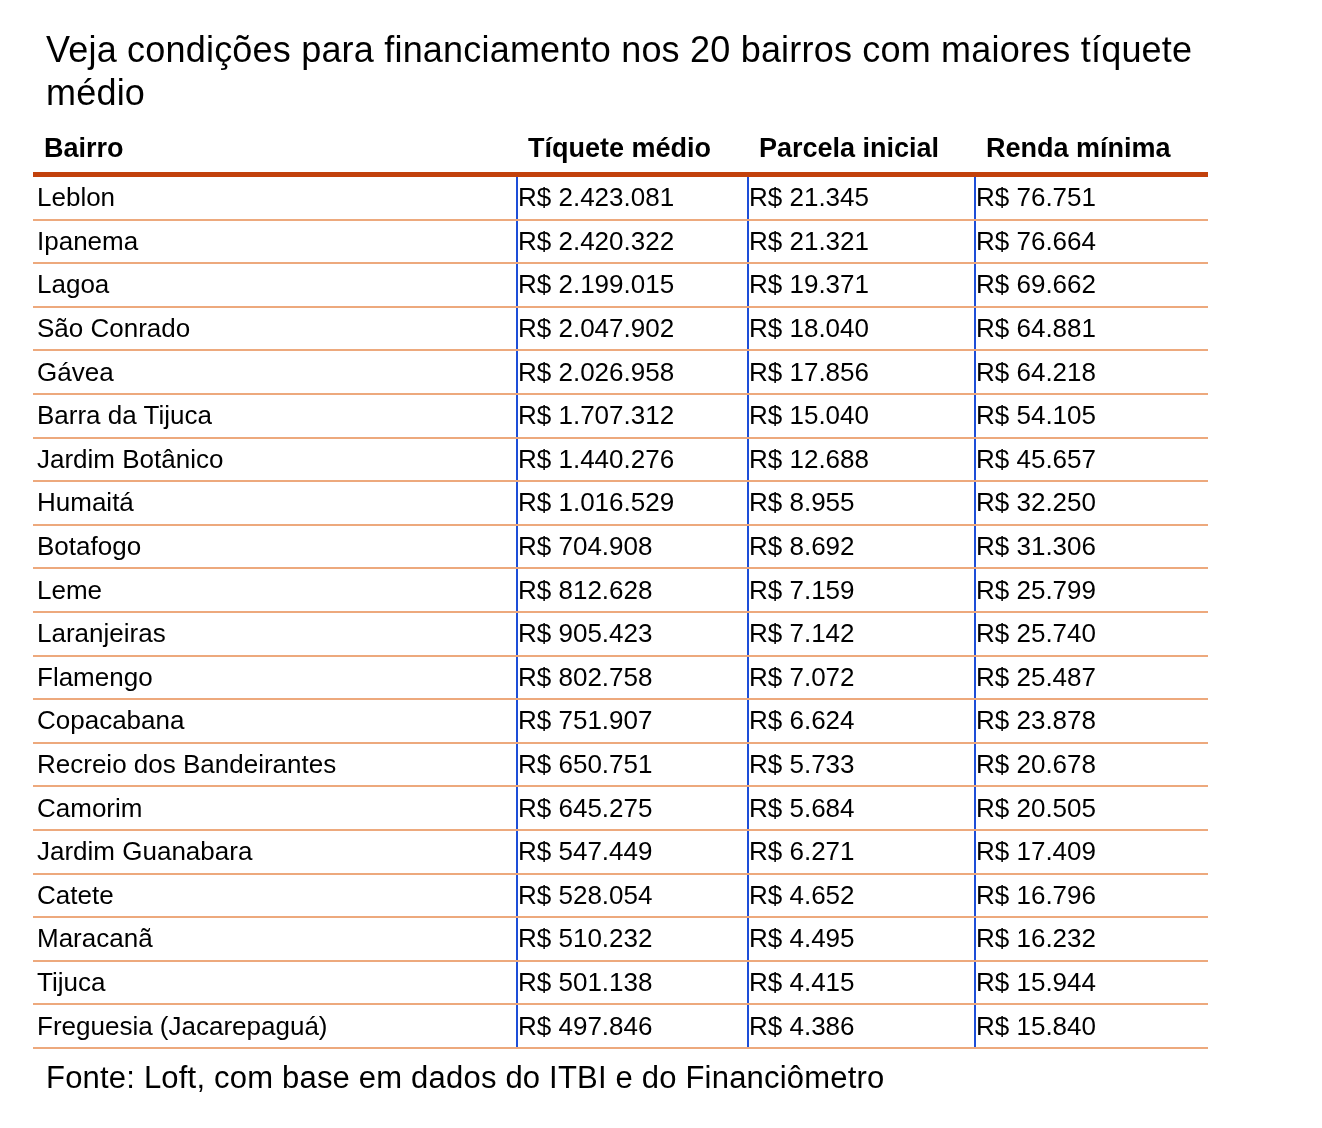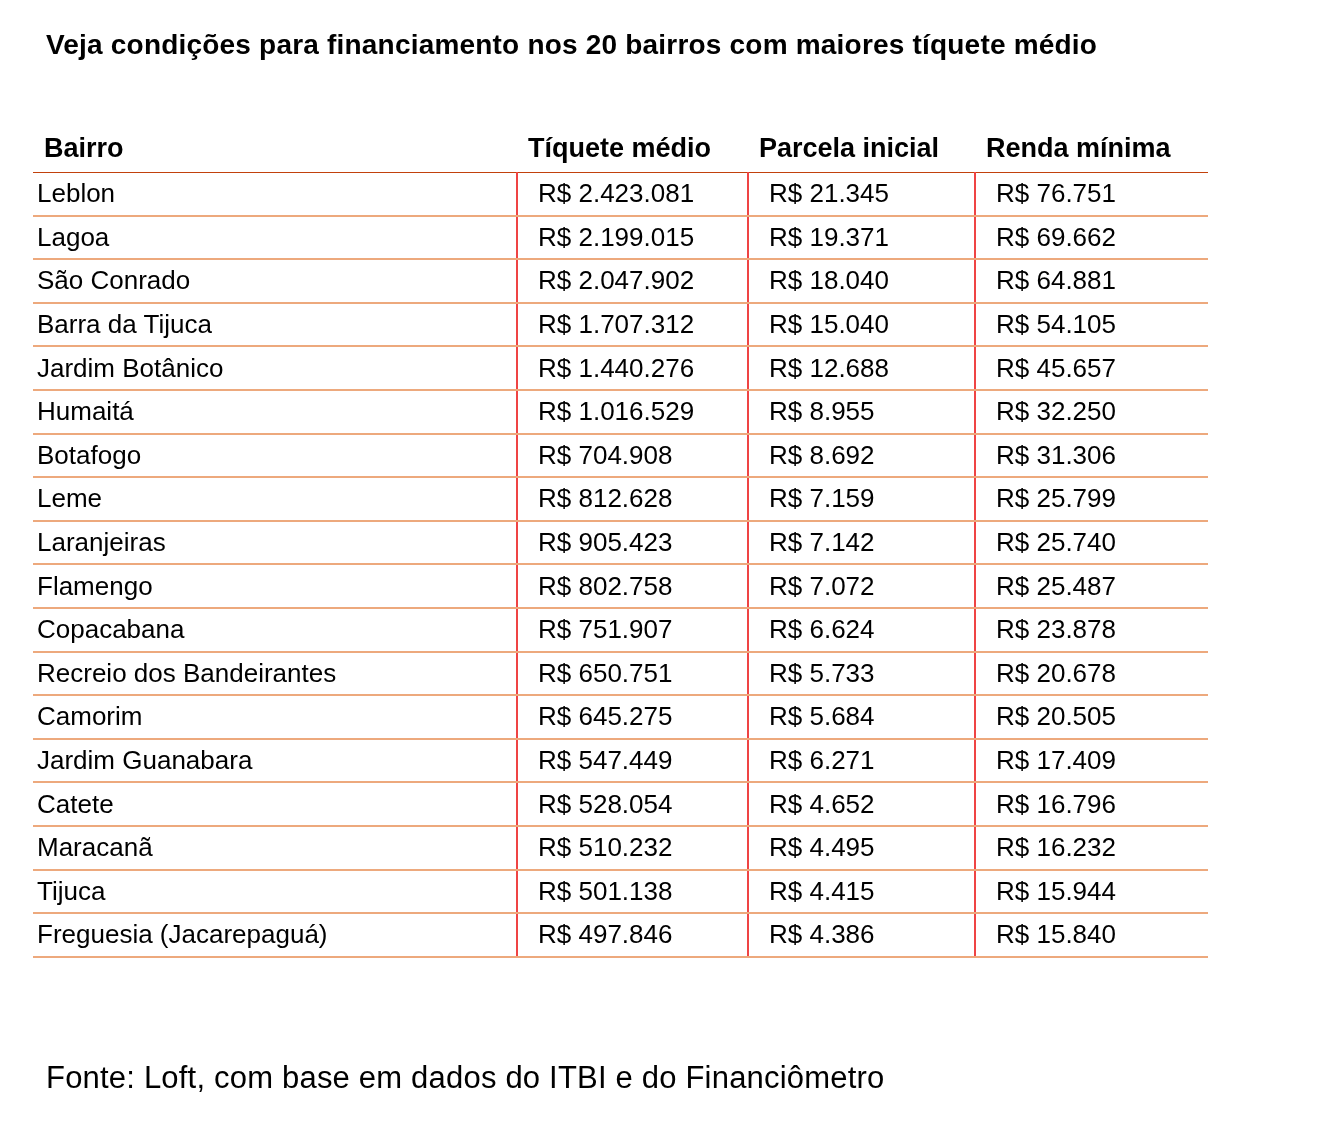--- a/index.html
+++ b/index.html
@@ -16,22 +16,22 @@
     position: relative;
     width: 1322px;
     height: 1128px;
     background: #ffffff;
   }
   .title {
     position: absolute;
     left: 46px;
     top: 28px;
     width: 1240px;
-    font-size: 28px;
-    font-weight: bold;
+    font-size: 36px;
+    font-weight: normal;
     letter-spacing: 0.2px;
     line-height: 1.2;
   }
   table.fin-table {
     position: absolute;
     left: 33px;
     top: 126px;
     width: 1175px;
     border-collapse: collapse;
     table-layout: fixed;
@@ -40,36 +40,36 @@
   col.c2 { width: 231px; }
   col.c3 { width: 227px; }
   col.c4 { width: 233px; }
   th {
     text-align: left;
     font-size: 27px;
     font-weight: bold;
     vertical-align: bottom;
     height: 38px;
     padding: 0 0 8px 11px;
-    border-bottom: 1px solid #c2410c;
+    border-bottom: 5px solid #c2410c;
     white-space: nowrap;
   }
   td {
     font-size: 26px;
     font-weight: normal;
     height: 41.6px;
     padding: 0 0 0 4px;
     vertical-align: middle;
     border-bottom: 2px solid #EDA97D;
     white-space: nowrap;
     overflow: hidden;
   }
   td + td {
-    border-left: 2px solid #ef4444;
-    padding-left: 20px;
+    border-left: 2px solid #1d4ed8;
+    padding-left: 0;
   }
   .source {
     position: absolute;
     left: 46px;
     top: 1060px;
     font-size: 31px;
     letter-spacing: 0.2px;
   }
 </style>
 </head>
@@ -95,32 +95,44 @@
       </tr>
     </thead>
     <tbody>
         <tr>
       <td>Leblon</td>
       <td>R$ 2.423.081</td>
       <td>R$ 21.345</td>
       <td>R$ 76.751</td>
     </tr>
         <tr>
+      <td>Ipanema</td>
+      <td>R$ 2.420.322</td>
+      <td>R$ 21.321</td>
+      <td>R$ 76.664</td>
+    </tr>
+        <tr>
       <td>Lagoa</td>
       <td>R$ 2.199.015</td>
       <td>R$ 19.371</td>
       <td>R$ 69.662</td>
     </tr>
         <tr>
       <td>São Conrado</td>
       <td>R$ 2.047.902</td>
       <td>R$ 18.040</td>
       <td>R$ 64.881</td>
     </tr>
         <tr>
+      <td>Gávea</td>
+      <td>R$ 2.026.958</td>
+      <td>R$ 17.856</td>
+      <td>R$ 64.218</td>
+    </tr>
+        <tr>
       <td>Barra da Tijuca</td>
       <td>R$ 1.707.312</td>
       <td>R$ 15.040</td>
       <td>R$ 54.105</td>
     </tr>
         <tr>
       <td>Jardim Botânico</td>
       <td>R$ 1.440.276</td>
       <td>R$ 12.688</td>
       <td>R$ 45.657</td>

